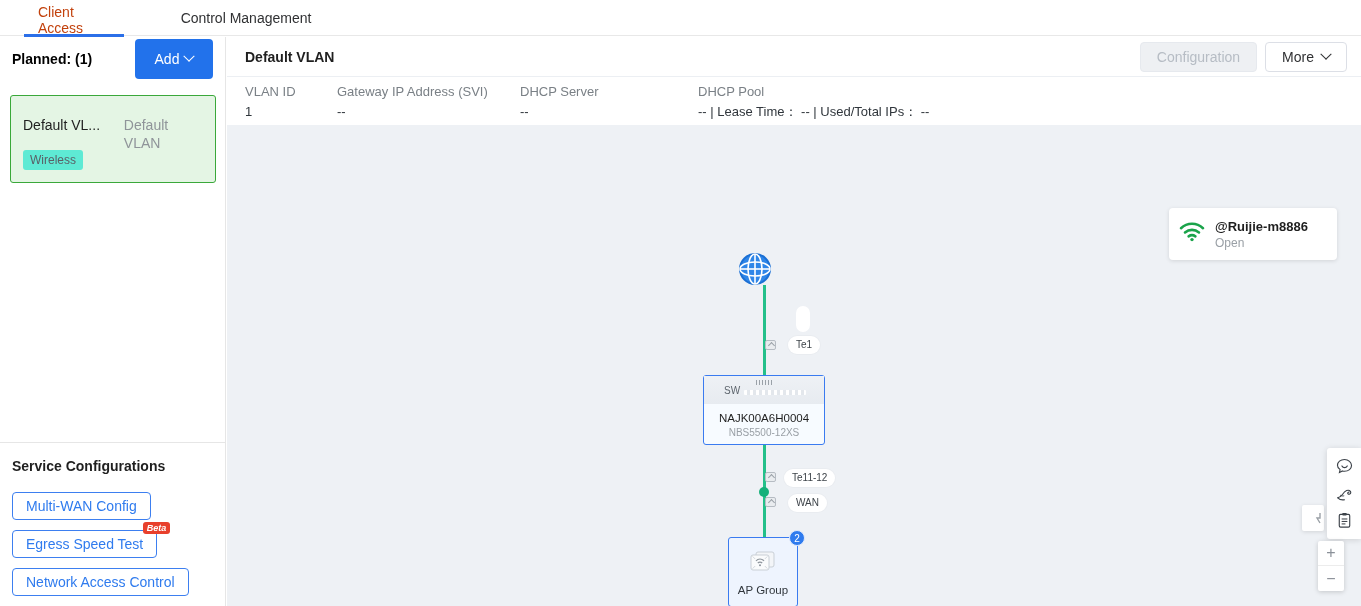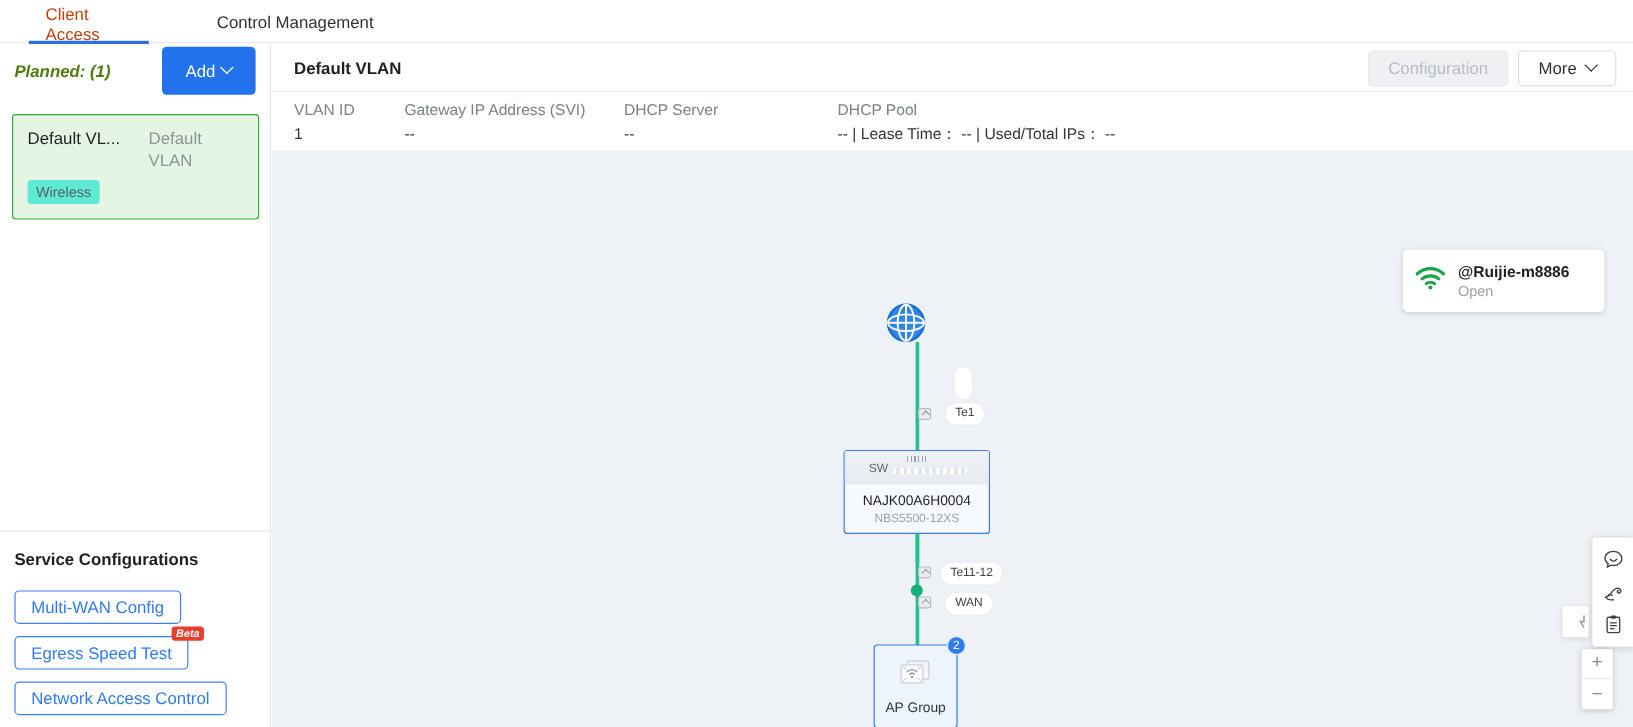--- a/index.html
+++ b/index.html
@@ -34,34 +34,34 @@
   .body-wrap { position: absolute; left:0; top: 37px; width: 1361px; height: 569px; background:#fff; }
 
   
   .sidebar {
     position: absolute; left: 0; top: 0; width: 226px; height: 569px;
     background: #ffffff; border-right: 1px solid #e6e6e6;
   }
   .sidebar-head {
     height: 44px; display:flex; align-items:center; padding: 0 12px; gap: 10px;
   }
-  .planned-label { font-size: 14px; font-weight: bold; color: #4d7c0f; white-space: nowrap; font-style: italic; }
+  .planned-label { font-size: 14px; font-weight: bold; color: #000000; white-space: nowrap; }
   .btn-add {
     margin-left: auto; width: 78px; height: 40px; border-radius: 4px;
     background: #2272eb; color: #fff; font-size: 14px; border: none;
     display: flex; align-items: center; justify-content: center; gap: 6px;
     cursor: pointer; font-family: "Liberation Sans", sans-serif;
   }
   .chev { display:inline-block; width:8px; height:8px; border-right:1.6px solid currentColor;
           border-bottom:1.6px solid currentColor; transform: rotate(45deg) translate(-2px,-2px); }
 
   .vlan-card {
     position: absolute; left: 10px; top: 58px; width: 206px; height: 88px;
     background: #e4f5e4; border: 1.5px solid #3aa83a; border-radius: 3px;
-    padding: 10px 12px;
+    padding: 20px 12px;
   }
   .vlan-row1 { display: flex; align-items: flex-start; }
   .vlan-name { font-size: 14px; color: #1f1f1f; width: 108px; line-height: 18px; }
   .vlan-desc { font-size: 14px; color: #8f9499; line-height: 18px; }
   .vlan-tag {
     position: absolute; left: 12px; top: 54px;
     background: #5eead4; color: #5a5f66; font-size: 12px;
     border-radius: 3px; padding: 3px 7px; display: inline-block;
   }
 

